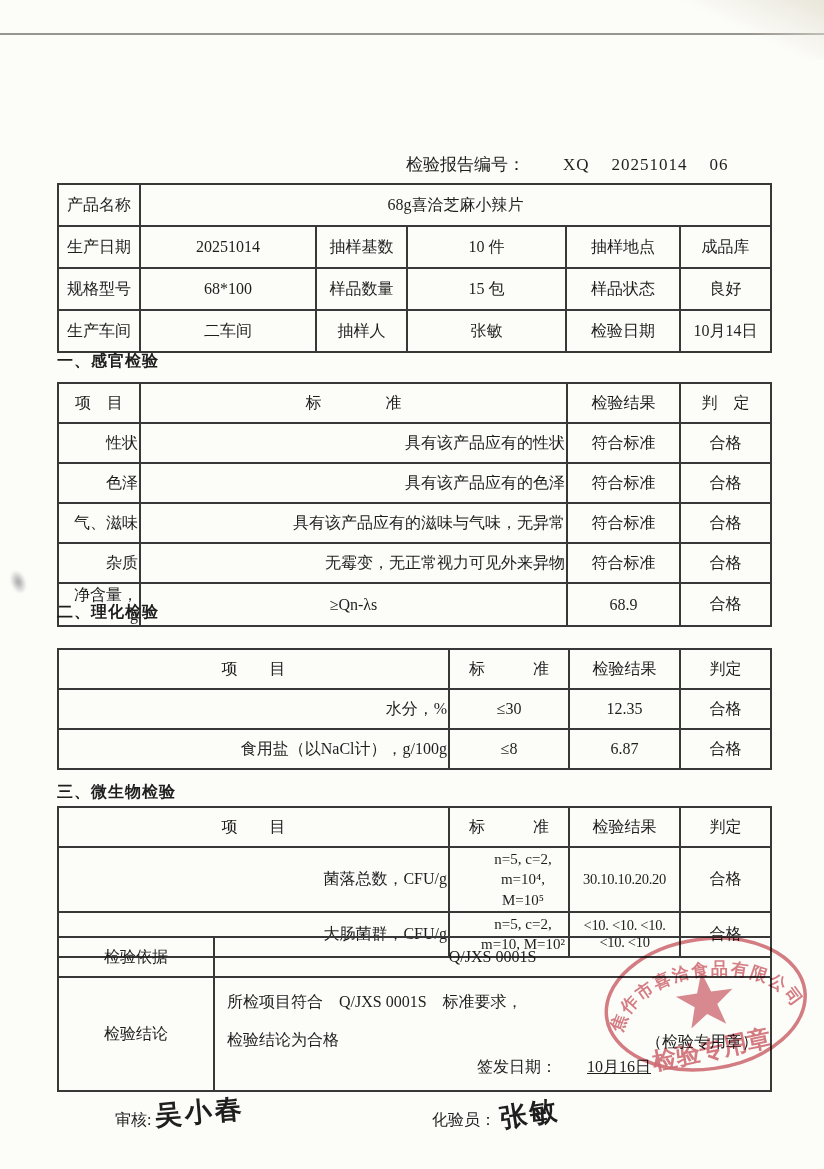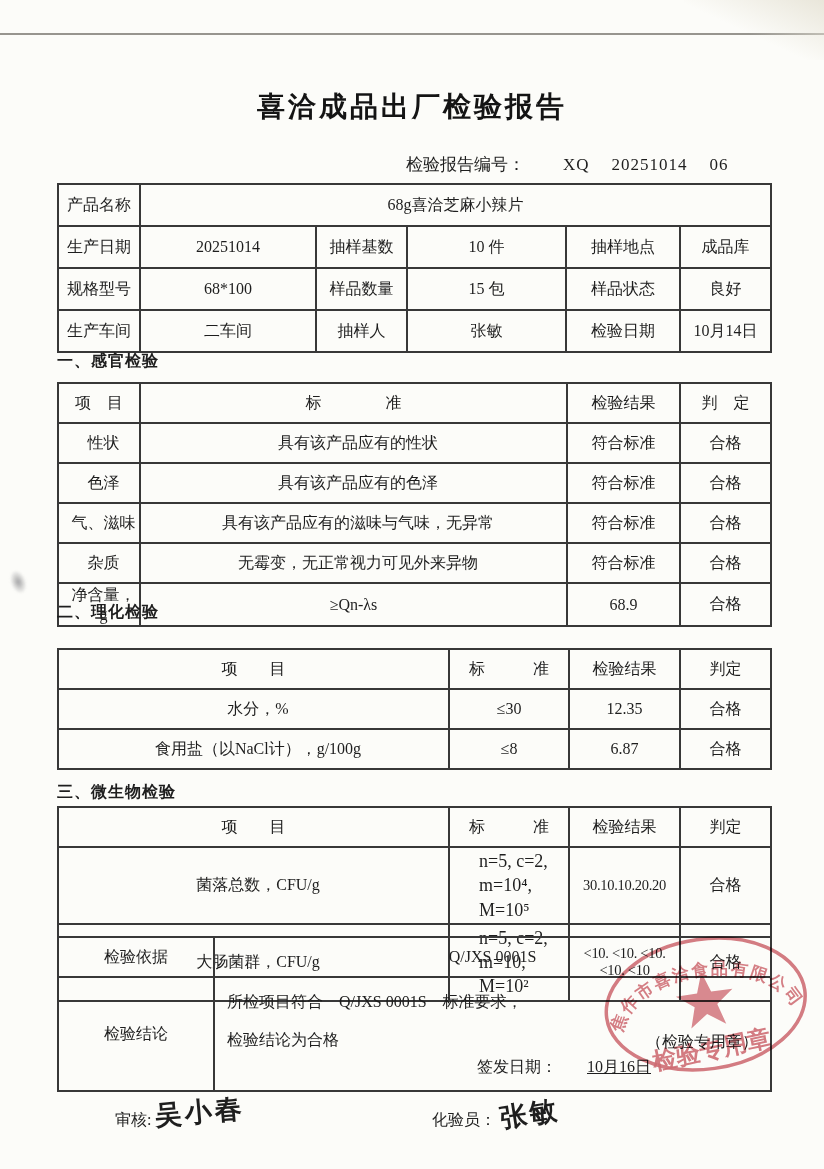--- a/index.html
+++ b/index.html
@@ -13,33 +13,33 @@
         filter:blur(1px);transform:rotate(-20deg);}
   .title{position:absolute;top:88px;left:0;width:824px;text-align:center;
         font-family:"Liberation Sans","DejaVu Sans",sans-serif;
         font-size:28px;font-weight:bold;letter-spacing:3px;color:#141414;}
   .report-no{position:absolute;top:153px;left:388px;font-size:17px;margin-left:18px;}
   .report-no .val{margin-left:38px;letter-spacing:1px;}
   .report-no .val .sp{display:inline-block;width:22px;}
   table{border-collapse:collapse;table-layout:fixed;position:absolute;left:57px;width:713px;}
   td{border:2px solid #383838;font-size:16px;overflow:hidden;}
   .c{text-align:center;}
-  .l{text-align:center;padding-left:10px;}
+  .l{text-align:right;padding-left:10px;}
   .sec-head{position:absolute;left:57px;font-size:16px;font-weight:bold;letter-spacing:1px;}
   .t-info{top:183px;}
   .t-info td{height:38px;text-align:center;}
   .t-s1{top:382px;}
   .t-s1 td{height:36px;}
   .t-s2{top:648px;}
   .t-s2 td{height:36px;}
   .t-s2 .hrow td{height:36px;}
   .t-s3{top:806px;}
   .t-s3 td.h{height:36px;}
   .t-s3 td.d{height:41px;}
-  .std2{font-size:18px;line-height:1.35;margin-left:28px;}
+  .std2{font-size:15px;line-height:1.35;text-align:center;margin-left:28px;}
   .res-sm{font-size:14.5px;letter-spacing:-0.3px;}
   .t-bot{top:936px;}
   .t-bot td{font-size:16px;}
   .concl-cell{position:relative;height:110px;}
   .concl-l1{position:absolute;top:14px;left:12px;white-space:pre;}
   .concl-l2{position:absolute;top:52px;left:12px;}
   .stamp-note{position:absolute;top:54px;right:12px;}
   .signdate{position:absolute;bottom:12px;left:262px;}
   .signdate .v{margin-left:30px;text-decoration:underline;}
   .basis-cell{height:36px;}
@@ -54,21 +54,20 @@
         transform:rotate(-8deg);opacity:.85;mix-blend-mode:multiply;pointer-events:none;}
 </style>
 </head>
 <body>
 
 <div class="page">
   <div class="scan-topline"></div>
   <div class="scan-corner"></div>
   <div class="scan-smudge"></div>
 
-  <div class="title">喜洽成品出厂检验报告</div>
 
   <div class="report-no">
     <span>检验报告编号：</span><span class="val"><span>XQ</span><span class="sp"></span><span>20251014</span><span class="sp"></span><span>06</span></span>
   </div>
 
   <table class="t-info">
     <colgroup>
         <col style="width:82px">
         <col style="width:176px">
         <col style="width:91px">

